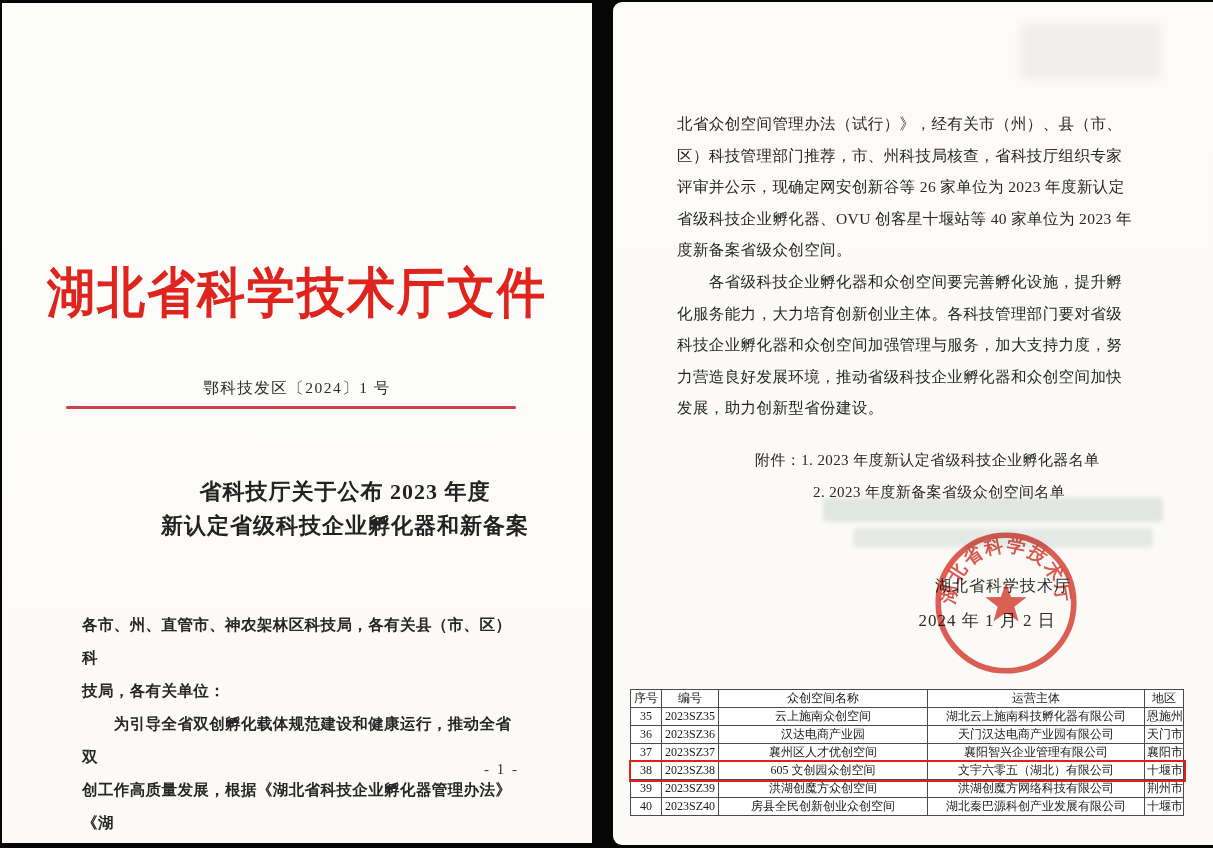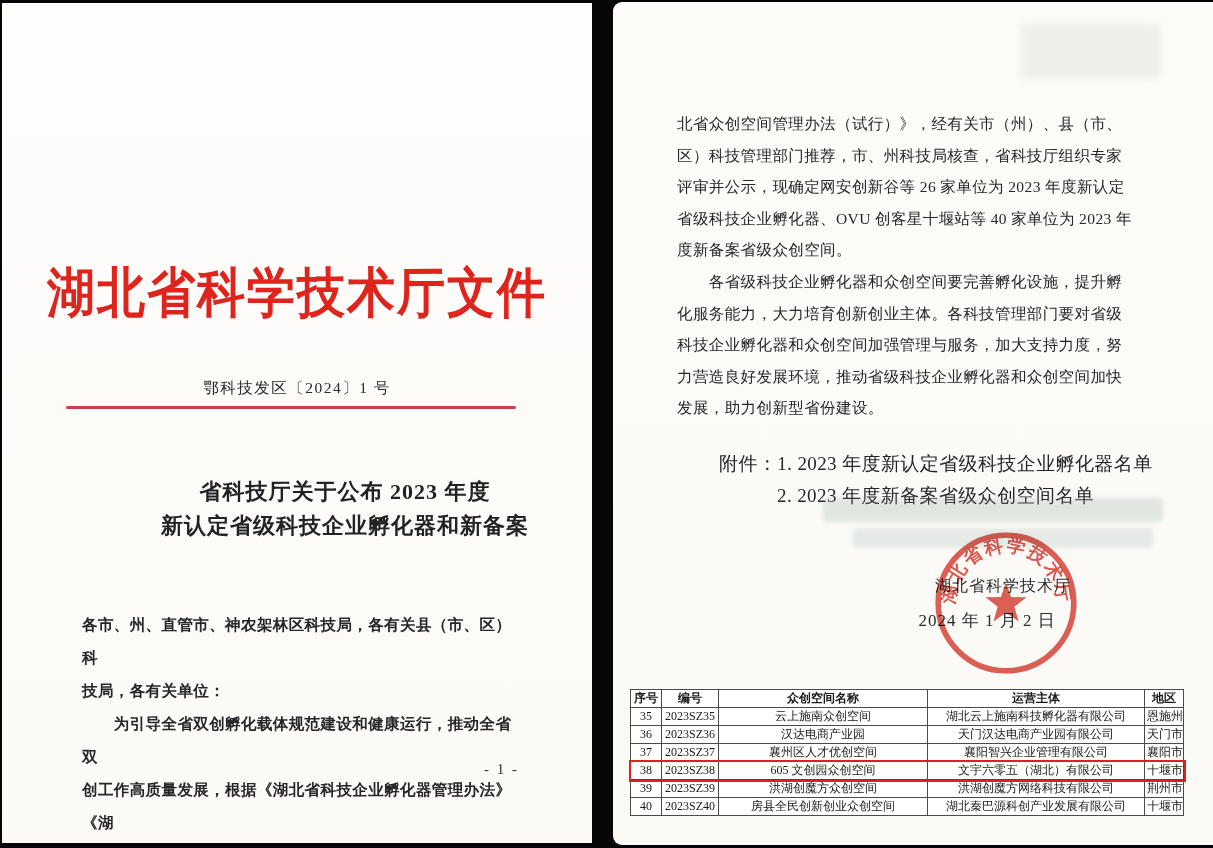--- a/index.html
+++ b/index.html
@@ -45,21 +45,21 @@
   .pagenum{
     position:absolute;top:758px;left:482px;
     font-size:15px;letter-spacing:2px;color:#333;
   }
 
   
   .rbody{
     position:absolute;top:106px;left:64px;width:462px;
     font-size:15.5px;line-height:31.6px;letter-spacing:0.4px;color:#262626;
   }
-  .attach{position:absolute;font-size:19px;letter-spacing:0.4px;color:#262626;}
+  .attach{position:absolute;font-size:15px;letter-spacing:0.4px;color:#262626;margin-left:36px;}
   .attach-1{top:449px;left:106px;}
   .attach-2{top:481px;left:164px;}
 
   .ghost{position:absolute;filter:blur(2px);border-radius:4px;pointer-events:none;}
   .ghost-1{top:496px;left:210px;width:340px;height:24px;background:rgba(120,150,135,0.20);}
   .ghost-2{top:526px;left:240px;width:300px;height:20px;background:rgba(120,150,140,0.16);}
   .smudge{top:22px;left:408px;width:140px;height:55px;background:rgba(150,150,150,0.12);filter:blur(4px);}
 
   .issuer{
     position:absolute;top:574px;left:280px;width:220px;
@@ -77,21 +77,21 @@
   table.appendix{
     position:absolute;top:687px;left:17px;width:553px;
     border-collapse:collapse;table-layout:fixed;
     font-size:12px;color:#181818;background:#fff;
   }
   table.appendix th,table.appendix td{
     border:1px solid #4a4a4a;height:17px;padding:0 2px;
     text-align:center;overflow:hidden;white-space:nowrap;
     font-weight:normal;
   }
-  table.appendix th{font-weight:bold;}
+  table.appendix th{font-weight:normal;}
   tr.hl{outline:2px solid #e0201d;outline-offset:0px;}
 </style>
 </head>
 <body>
 
 <section class="page page-left">
   <h1 class="agency">湖北省科学技术厅文件</h1>
   <div class="docnum">鄂科技发区〔2024〕1 号</div>
   <div class="rule"></div>
   <div class="ntitle">

